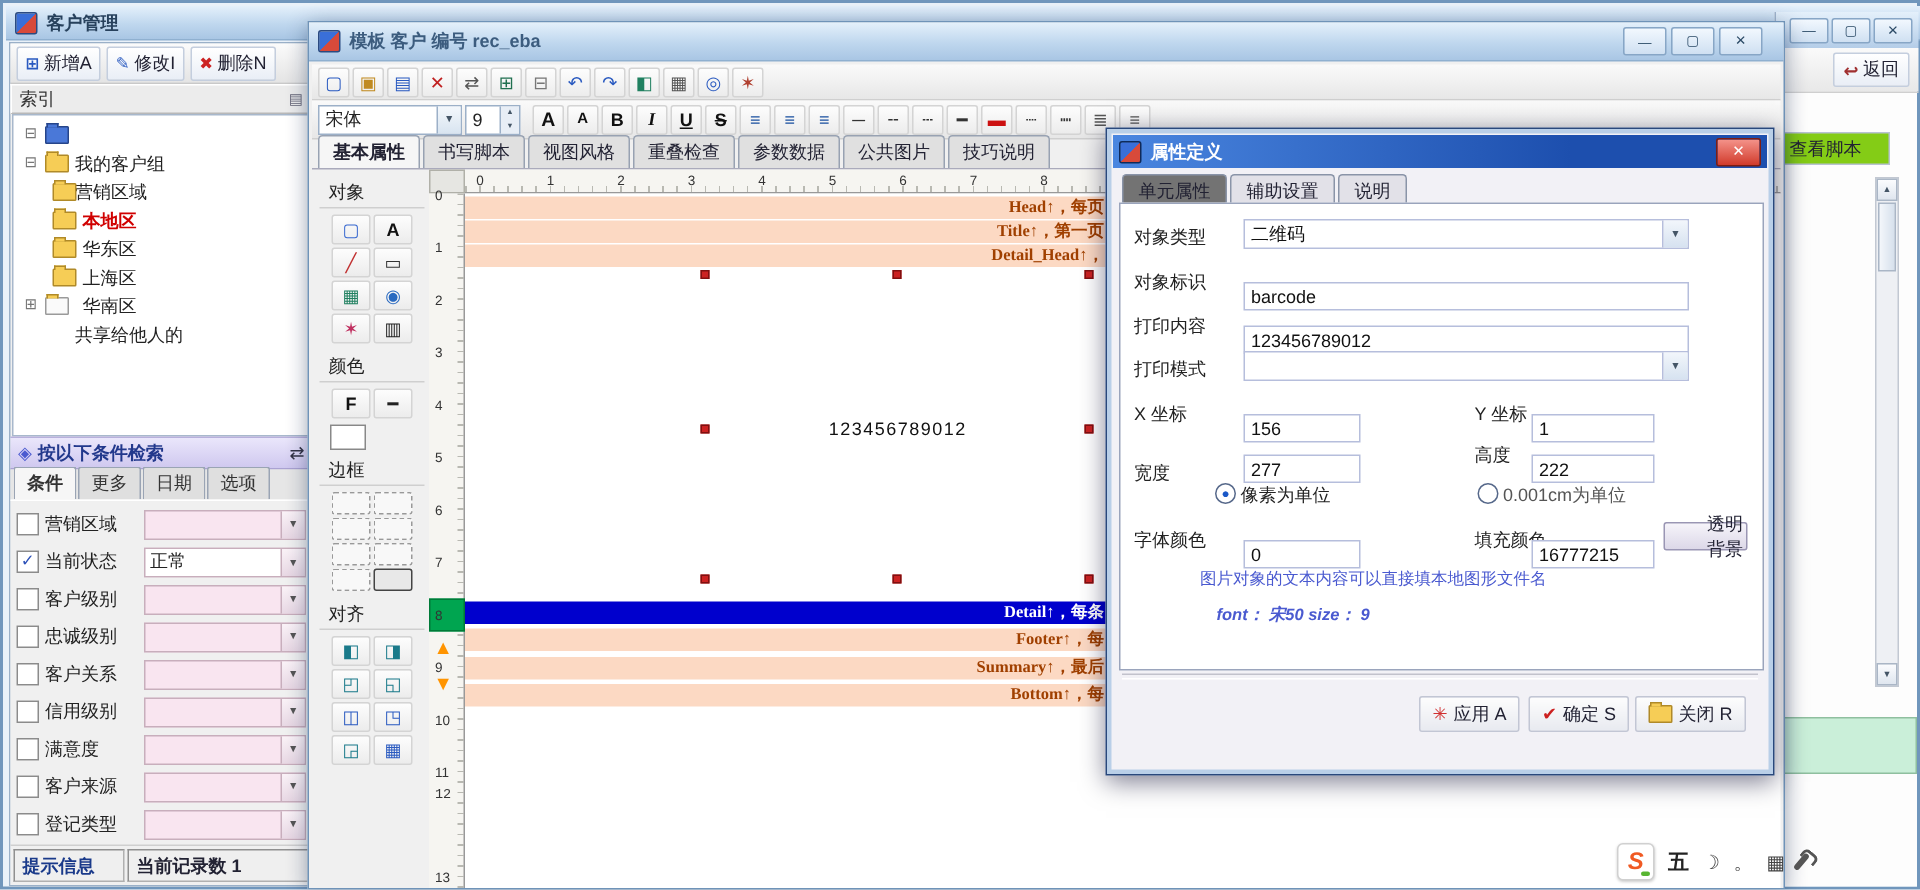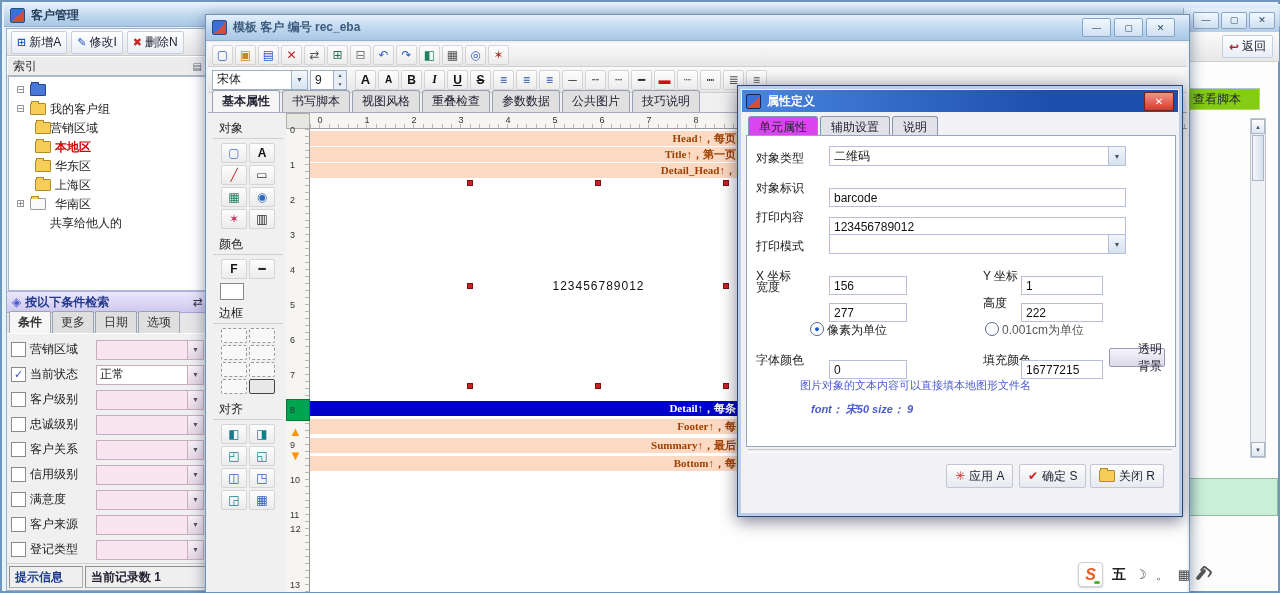--- a/index.html
+++ b/index.html
@@ -146,21 +146,21 @@
           box-sizing:border-box;z-index:30;}
   .d-title{left:4px;top:4px;width:436px;height:22px;display:flex;align-items:center;gap:6px;
            padding:0 4px;background:linear-gradient(90deg,#4a86e0,#1d4fae 70%);color:#fff;
            font-weight:bold;box-sizing:border-box;}
   .d-close{margin-left:auto;width:28px;height:17px;background:linear-gradient(#f4938a,#d13b2c);
            border:1px solid #7e1d12;border-radius:2px;display:flex;align-items:center;
            justify-content:center;color:#fff;font-size:10px;}
   .dtabs{left:10px;top:30px;display:flex;align-items:flex-end;}
   .dtab{padding:2px 10px;border:1px solid #8a94a8;border-bottom:none;background:#e2e1e8;
         border-radius:3px 3px 0 0;margin-right:2px;color:#223;}
-  .dtab.on{background:#d946ef;font-family:Liberation Mono, monospace;}
+  .dtab.on{background:#737373;font-family:Liberation Mono, monospace;}
   .dpage{left:8px;top:49px;width:430px;height:312px;background:#fff;border:1px solid #9aa4bc;
          box-sizing:border-box;}
   .dlab{color:#222;}
   .din{background:#fff;border:1px solid #b6bedc;box-sizing:border-box;display:flex;align-items:center;
        padding:0 4px;height:19px;color:#111;margin-top:12px;}
   .dcombo{background:#fff;border:1px solid #b6bedc;box-sizing:border-box;display:flex;height:20px;}
   .dcombo .cval{flex:1;display:flex;align-items:center;padding:0 4px;color:#111;}
   .dcombo .cbtn{width:16px;background:linear-gradient(#f2f6fb,#d6e2f0);border-left:1px solid #b6bedc;
                 display:flex;align-items:center;justify-content:center;font-size:7px;color:#456;}
   .radio{width:12px;height:12px;border:1px solid #56688a;border-radius:50%;background:#fff;
@@ -636,21 +636,21 @@
     <span class="dcombo ab" style="left:91px;top:148px;width:297px">
       <i class="cval" style="font-style:normal"></i>
       <i class="cbtn" style="font-style:normal">▼</i>
     </span>
 
     <span class="dlab ab" style="left:18px;top:182px">X 坐标</span>
     <span class="din ab" style="left:91px;top:178px;width:78px">156</span>
     <span class="dlab ab" style="left:245px;top:182px">Y 坐标</span>
     <span class="din ab" style="left:283px;top:178px;width:82px">1</span>
 
-    <span class="dlab ab" style="left:18px;top:193px">宽度</span>
+    <span class="dlab ab" style="left:18px;top:221px">宽度</span>
     <span class="din ab" style="left:91px;top:205px;width:78px">277</span>
     <span class="dlab ab" style="left:245px;top:209px">高度</span>
     <span class="din ab" style="left:283px;top:205px;width:82px">222</span>
 
     <span class="radio ab" style="left:72px;top:236px">
       <i>●</i>
     </span>
     <span class="dlab ab" style="left:89px;top:236px">像素为单位</span>
     <span class="radio ab" style="left:247px;top:236px">
       <i></i>

